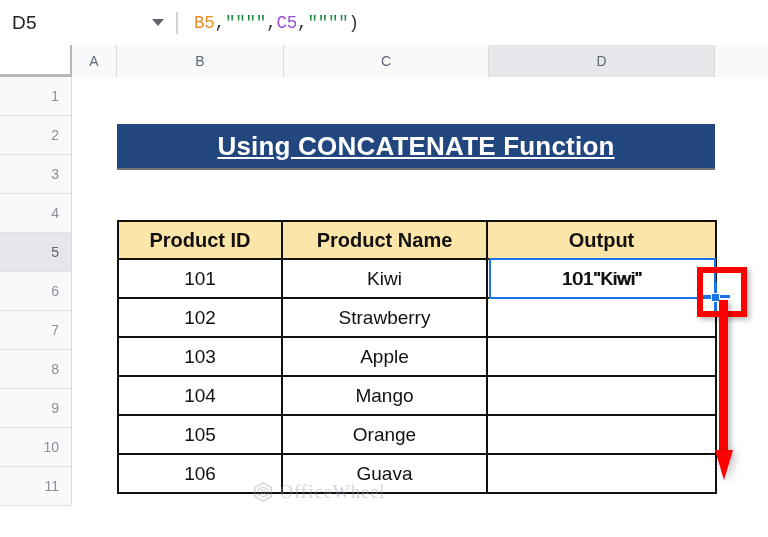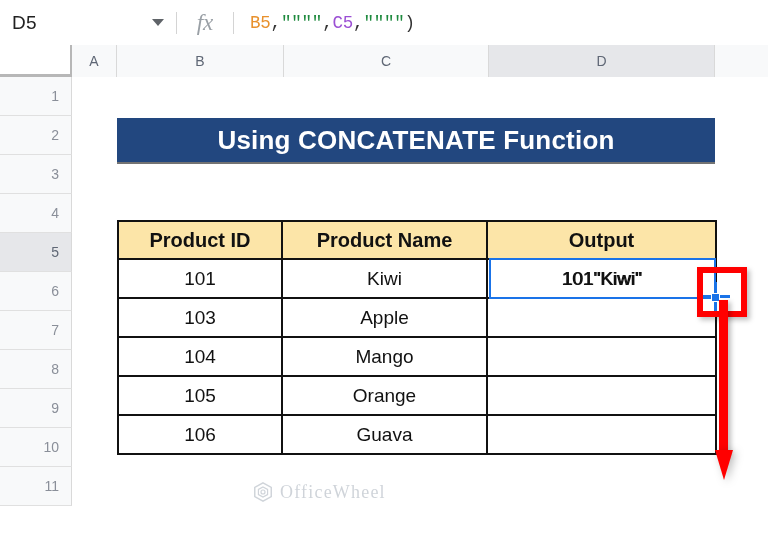--- a/index.html
+++ b/index.html
@@ -98,28 +98,29 @@
   
   .grid-area {
     position: absolute; left: 72px; top: 77px;
     width: 696px; height: 460px;
     background: #ffffff;
   }
 
   
   .title-banner {
     position: absolute;
-    left: 117px; top: 118px;
+    left: 117px; top: 124px;
     width: 598px; height: 44px;
     background: #22477f;
     display: flex; align-items: center; justify-content: center;
     color: #ffffff;
     font-size: 26px; font-weight: bold;
     letter-spacing: .2px;
     box-shadow: 0 2px 0 rgba(0,0,0,.55);
+    text-decoration: underline;
   }
 
   
   .data-table {
     position: absolute;
     left: 117px; top: 220px;
     width: 598px;
     border-collapse: collapse;
     table-layout: fixed;
   }
@@ -227,23 +228,20 @@
 <body>
 
 <div class="formula-bar">
   <div class="name-box">
     <span>D5</span>
   </div>
   <div class="name-box-caret">
     <span class="caret-glyph"></span>
   </div>
   <div class="divider"></div>
-  <div class="fx-icon">
-    <span>fx</span>
-  </div>
   <div class="divider"></div>
   <div class="formula-input" id="formula-input"><span class="tok-ref-b">B5</span><span class="tok-plain">,</span><span class="tok-str">""""</span><span class="tok-plain">,</span><span class="tok-ref-c">C5</span><span class="tok-plain">,</span><span class="tok-str">""""</span><span class="tok-plain">)</span></div>
 </div>
 
 <div class="col-header-row">
   <div class="corner-box"></div>
   <div class="col-cell" id="col-A" style="left:72px; width:45px;">A</div>
   <div class="col-cell" id="col-B" style="left:117px; width:167px;">B</div>
   <div class="col-cell" id="col-C" style="left:284px; width:205px;">C</div>
   <div class="col-cell active" id="col-D" style="left:489px; width:226px;">D</div>
@@ -276,20 +274,25 @@
       <th class="col-d">Output</th>
     </tr>
   </thead>
   <tbody id="table-body">
       <tr>
         <td class="col-b">101</td>
         <td class="col-c">Kiwi</td>
         <td class="col-d">101"Kiwi"</td>
       </tr>
       <tr>
+        <td class="col-b">102</td>
+        <td class="col-c">Strawberry</td>
+        <td class="col-d"></td>
+      </tr>
+      <tr>
         <td class="col-b">103</td>
         <td class="col-c">Apple</td>
         <td class="col-d"></td>
       </tr>
       <tr>
         <td class="col-b">104</td>
         <td class="col-c">Mango</td>
         <td class="col-d"></td>
       </tr>
       <tr>

